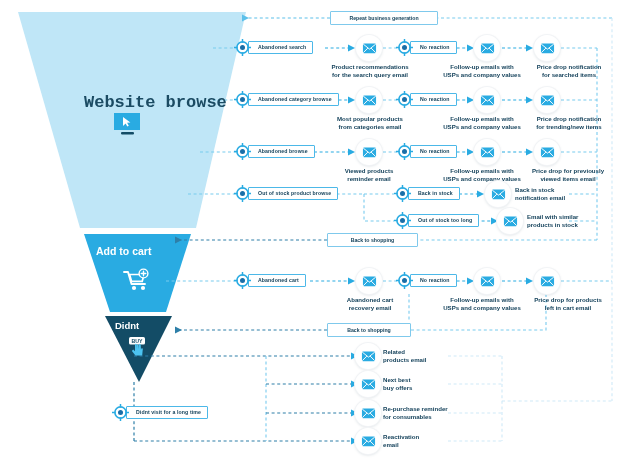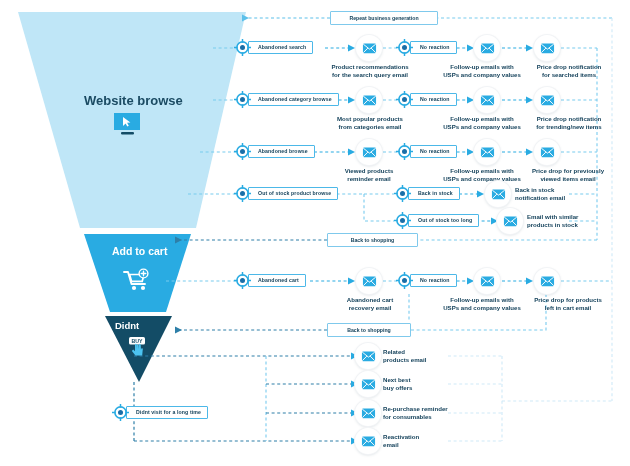--- a/index.html
+++ b/index.html
@@ -67,21 +67,21 @@
   .caption.left{text-align:left;}
 
   
   .stage-label{
     position:absolute;
     color:#16435c;
     font-weight:bold;
     white-space:nowrap;
     z-index:3;
   }
-  .stage-browse{font-size:13px;color:#1b4b63;}
+  .stage-browse{font-size:17px;color:#1b4b63;font-family:Liberation Mono, monospace;}
   .stage-cart{font-size:10.5px;color:#ffffff;}
   .stage-order{font-size:9.5px;color:#ffffff;}
 
   .stage-icon{position:absolute;z-index:3;}
 </style>
 </head>
 <body>
 
 <div id="canvas">
 
@@ -172,21 +172,21 @@
 
   <div class="stage-label stage-browse" style="left:84px;top:93px;">Website browse</div>
   <div class="stage-icon" style="left:113px;top:112px;">
     <svg width="30" height="24" viewBox="0 0 30 24">
       <rect x="1" y="1" width="26" height="17" fill="#29abe2"></rect>
       <path d="M10,5 L10,14 L12.6,11.4 L14.3,14.6 L15.8,13.8 L14.1,10.8 L17.4,10.6 Z" fill="#ffffff"></path>
       <rect x="8" y="20" width="13" height="2.6" rx="1.1" fill="#134c66"></rect>
     </svg>
   </div>
 
-  <div class="stage-label stage-cart" style="left:96px;top:245px;margin-left:16px;">Add to cart</div>
+  <div class="stage-label stage-cart" style="left:96px;top:245px;">Add to cart</div>
   <div class="stage-icon" style="left:122px;top:268px;">
     <svg width="30" height="24" viewBox="0 0 30 24">
       <path d="M2,4 L6,4 L9.5,16 L23,16" fill="none" stroke="#ffffff" stroke-width="1.9" stroke-linecap="round" stroke-linejoin="round"></path>
       <path d="M7.6,6.5 L22,6.5 L20.2,13.4 L9.6,13.4 Z" fill="none" stroke="#ffffff" stroke-width="1.7"></path>
       <circle cx="12" cy="20" r="2.1" fill="#ffffff"></circle>
       <circle cx="21" cy="20" r="2.1" fill="#ffffff"></circle>
       <circle cx="21.5" cy="5.5" r="4.4" fill="#29abe2" stroke="#ffffff" stroke-width="1.4"></circle>
       <path d="M21.5,3.2 L21.5,7.8 M19.2,5.5 L23.8,5.5" stroke="#ffffff" stroke-width="1.4" stroke-linecap="round"></path>
     </svg>
   </div>

